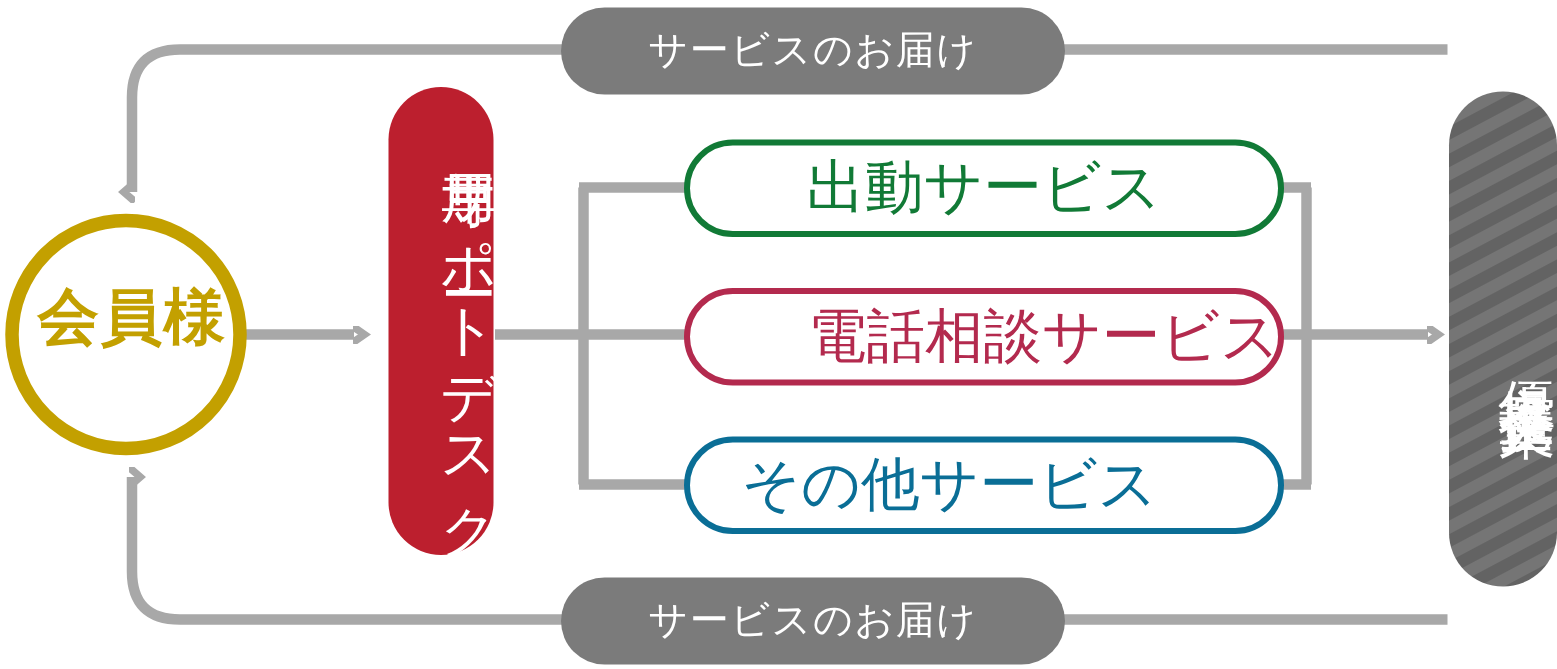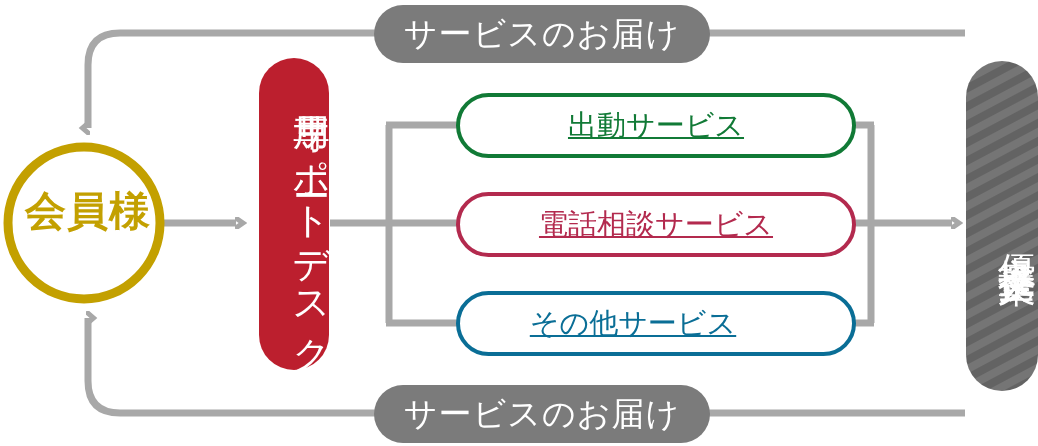--- a/index.html
+++ b/index.html
@@ -77,32 +77,31 @@
     text-orientation: upright;
     letter-spacing: 3px;
     justify-content: flex-start;
     align-items: center;
     flex-direction: column;
   }
 
   
   .service-label {
     height: 60px;
-    font-size: 29px;
+    font-size: 39px;
     letter-spacing: 0px;
-    text-decoration: underline;
   }
   #service-label-0 { left: 458px; top: 95px;  width: 396px; color: #117a36; }
-  #service-label-1 { left: 458px; top: 194px; width: 396px; color: #b32a4e; }
+  #service-label-1 { left: 458px; top: 194px; width: 396px; color: #b32a4e; padding-left: 40px; }
   #service-label-2 { left: 458px; top: 293px; width: 350px; color: #0a6e96; }
 
   
   .banner-label {
     color: #ffffff;
-    font-size: 33px;
+    font-size: 26px;
     letter-spacing: 1px;
     height: 50px;
   }
   #banner-label-top    { left: 374px; top: 9px;   width: 336px; }
   #banner-label-bottom { left: 374px; top: 389px; width: 336px; }
 </style>
 </head>
 <body>
 
 <div id="diagram-root">

